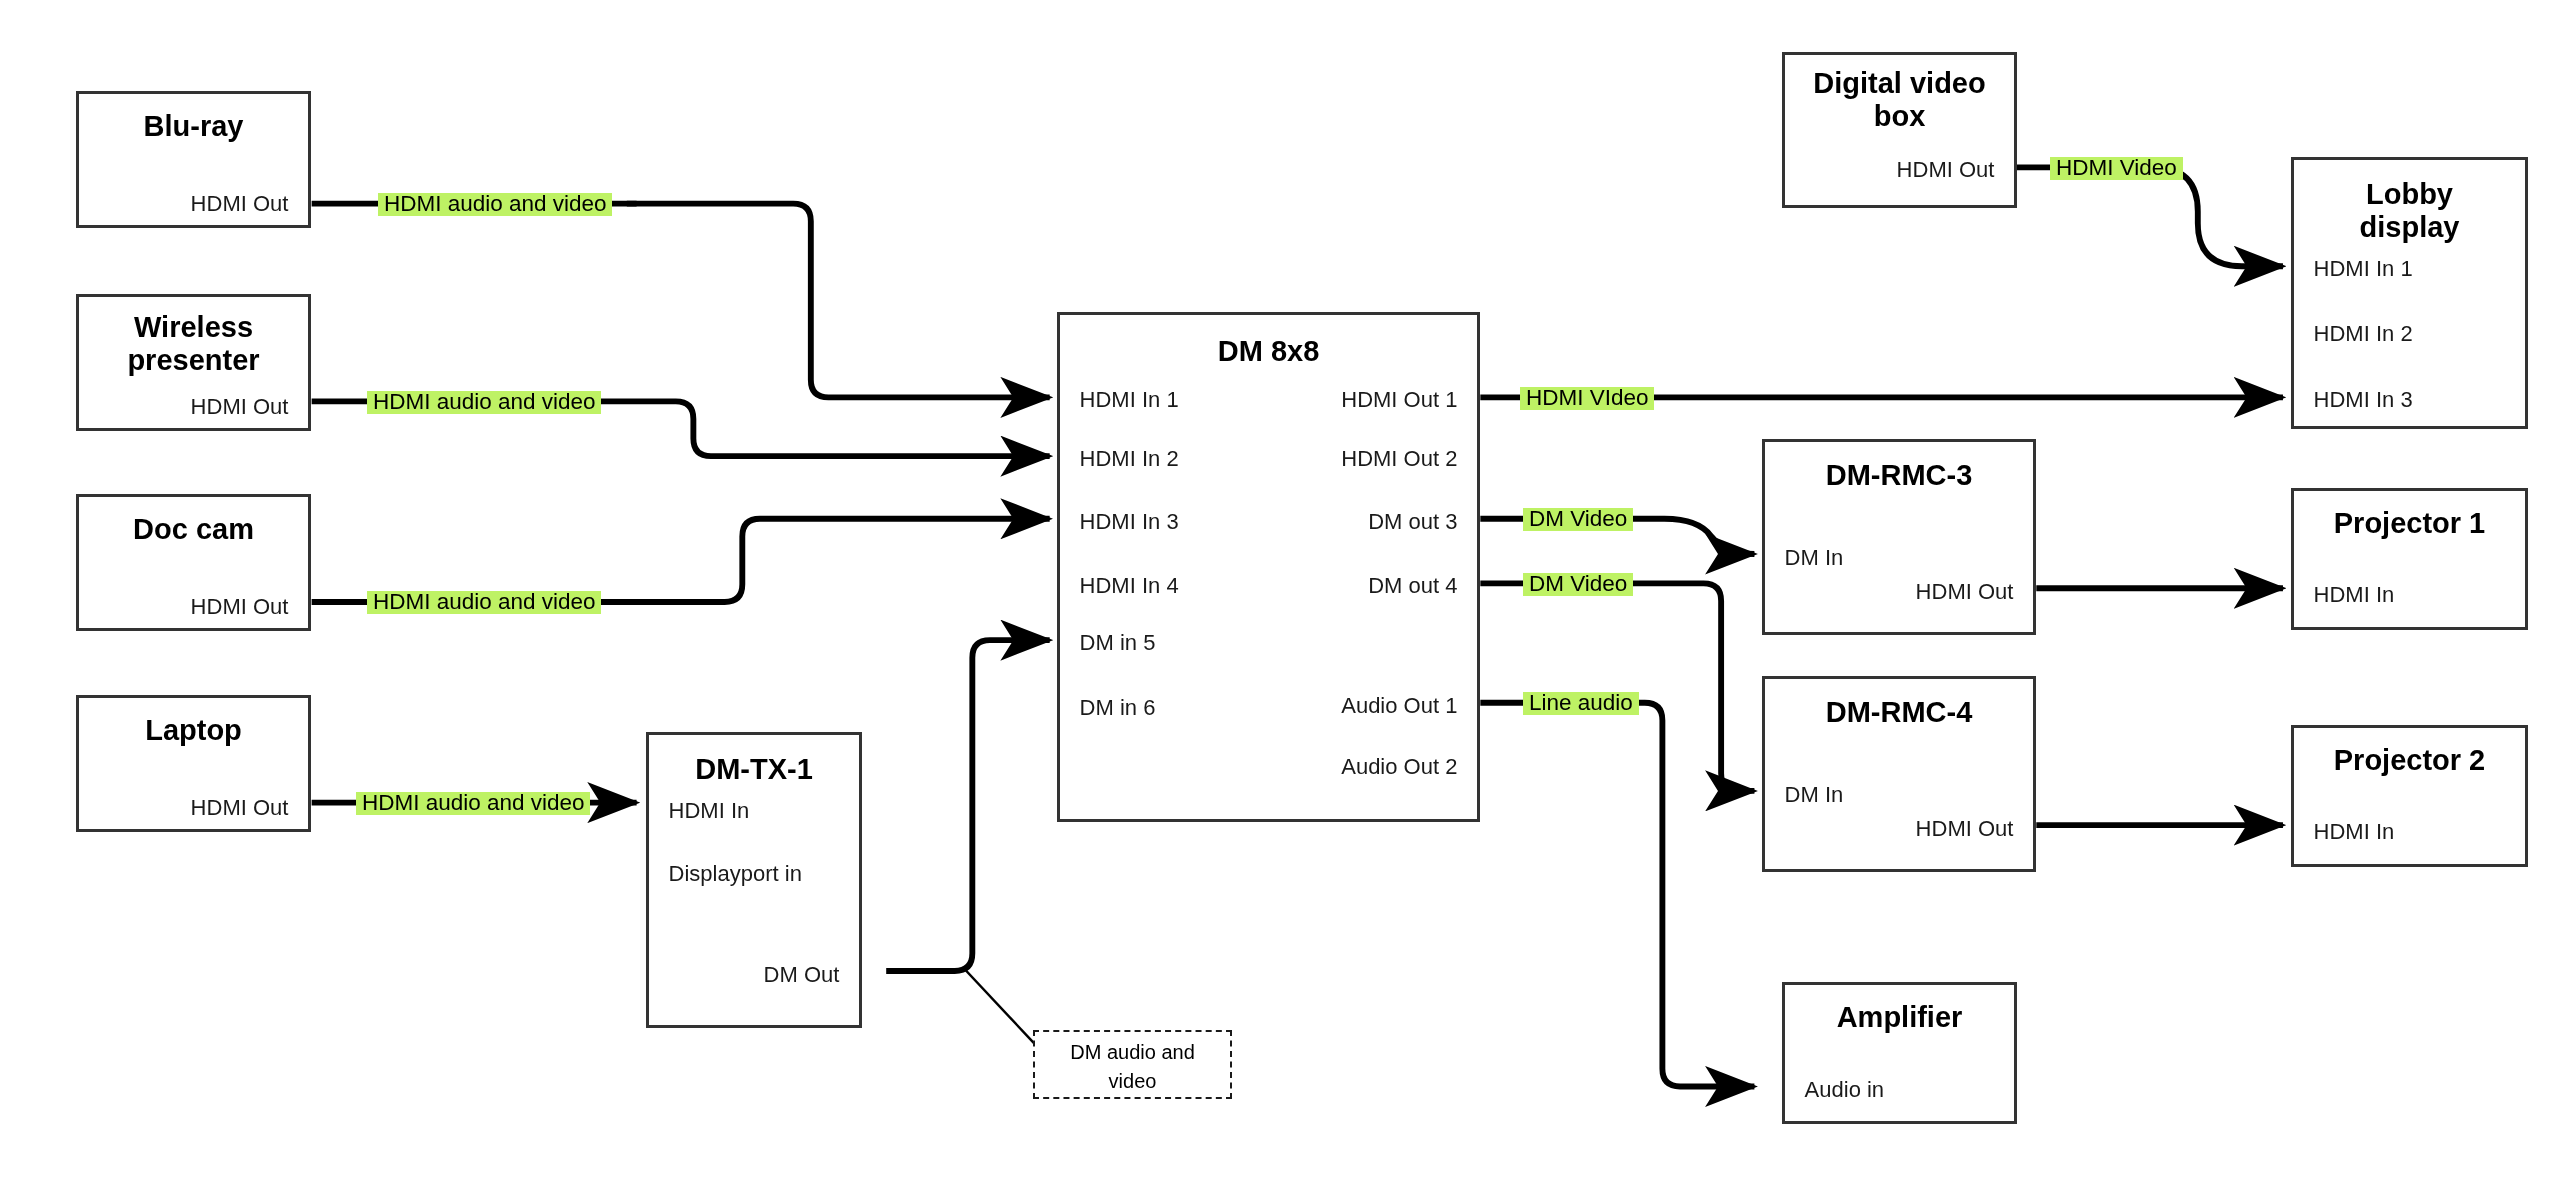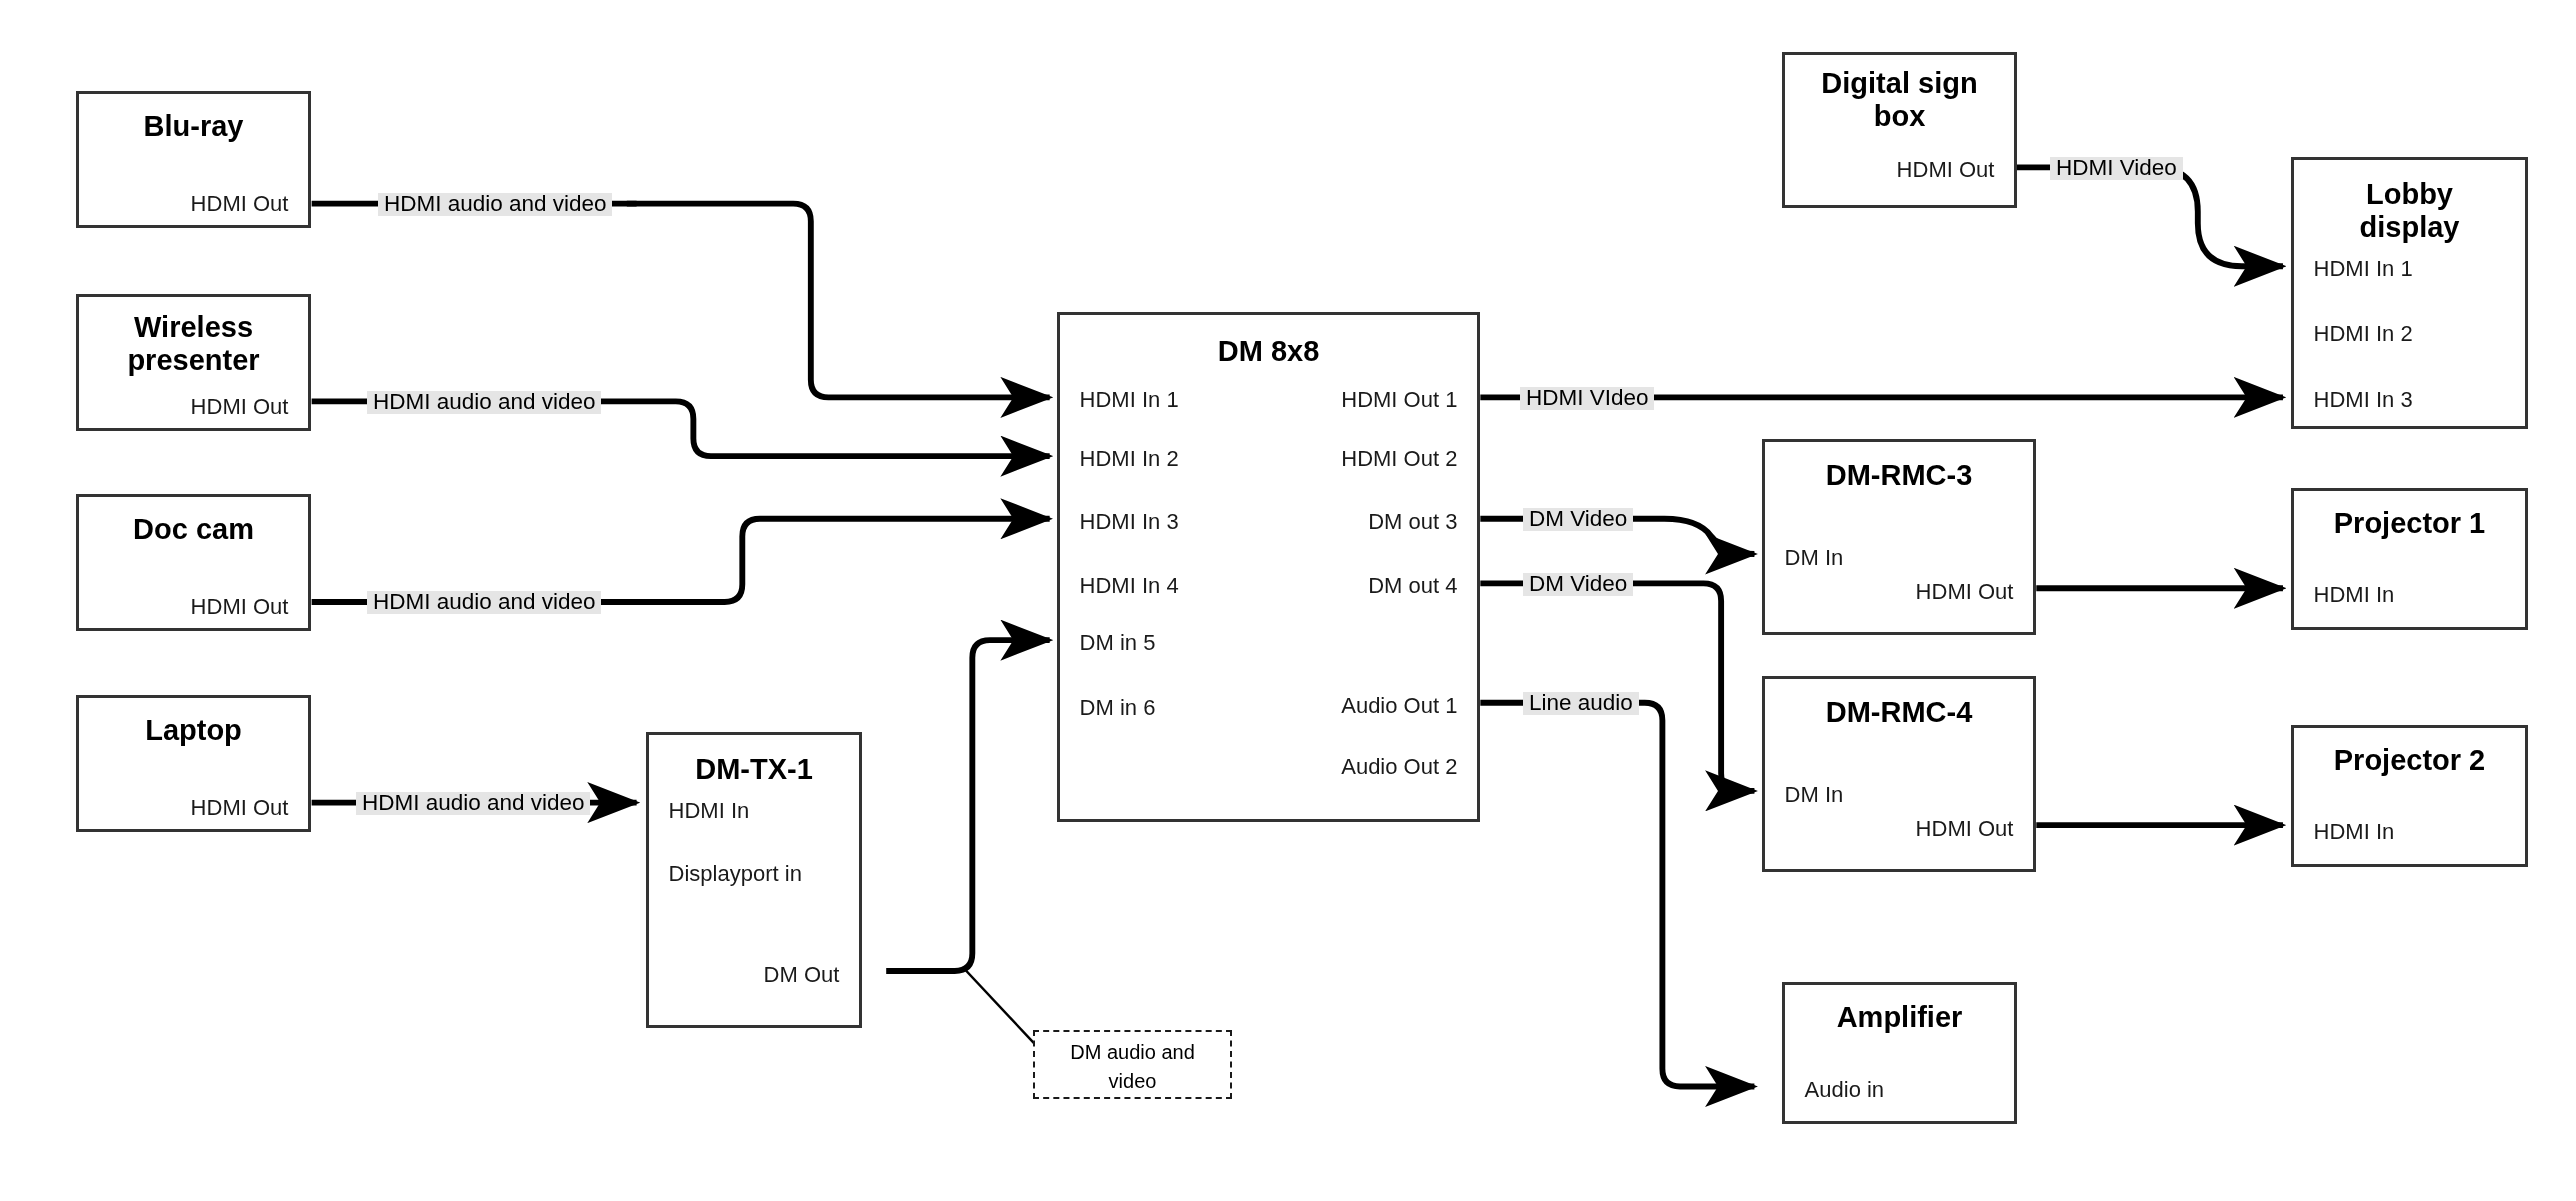--- a/index.html
+++ b/index.html
@@ -50,21 +50,21 @@
     white-space: nowrap;
     line-height: 1;
   }
   .port.left  { left: 19.6px;  text-align: left; }
   .port.right { right: 19.6px; text-align: right; }
   .edge-label {
     position: absolute;
     font-size: 22.5px;
     color: #000000;
     white-space: nowrap;
-    background: #e5e5e5;
+    background: #bef264;
     padding: 0 5.9px;
     z-index: 3;
     line-height: 1;
   }
   .dash-text {
     position: absolute;
     left: 5.9px;
     right: 5.9px;
     top: 11.7px;
     text-align: center;
@@ -162,21 +162,21 @@
 
     <div class="port right" style="top:74px;">HDMI Out 1</div>
     <div class="port right" style="top:133px;">HDMI Out 2</div>
     <div class="port right" style="top:196px;">DM out 3</div>
     <div class="port right" style="top:260px;">DM out 4</div>
     <div class="port right" style="top:380px;">Audio Out 1</div>
     <div class="port right" style="top:441px;">Audio Out 2</div>
   </div>
 
   <div class="node" style="left:1782px; top:52px; width:235px; height:156px;">
-    <div class="node-title" style="top:11.7px;">Digital sign</div>
+    <div class="node-title" style="top:11.7px;">Digital video</div>
     <div class="node-title" style="top:45px;">box</div>
     <div class="port right" style="top:104px;">HDMI Out</div>
   </div>
 
   <div class="node" style="left:2291px; top:157px; width:237px; height:272px;">
     <div class="node-title" style="top:17.6px;">Lobby</div>
     <div class="node-title" style="top:51px;">display</div>
     <div class="port left" style="top:98px;">HDMI In 1</div>
     <div class="port left" style="top:163px;">HDMI In 2</div>
     <div class="port left" style="top:229px;">HDMI In 3</div>

